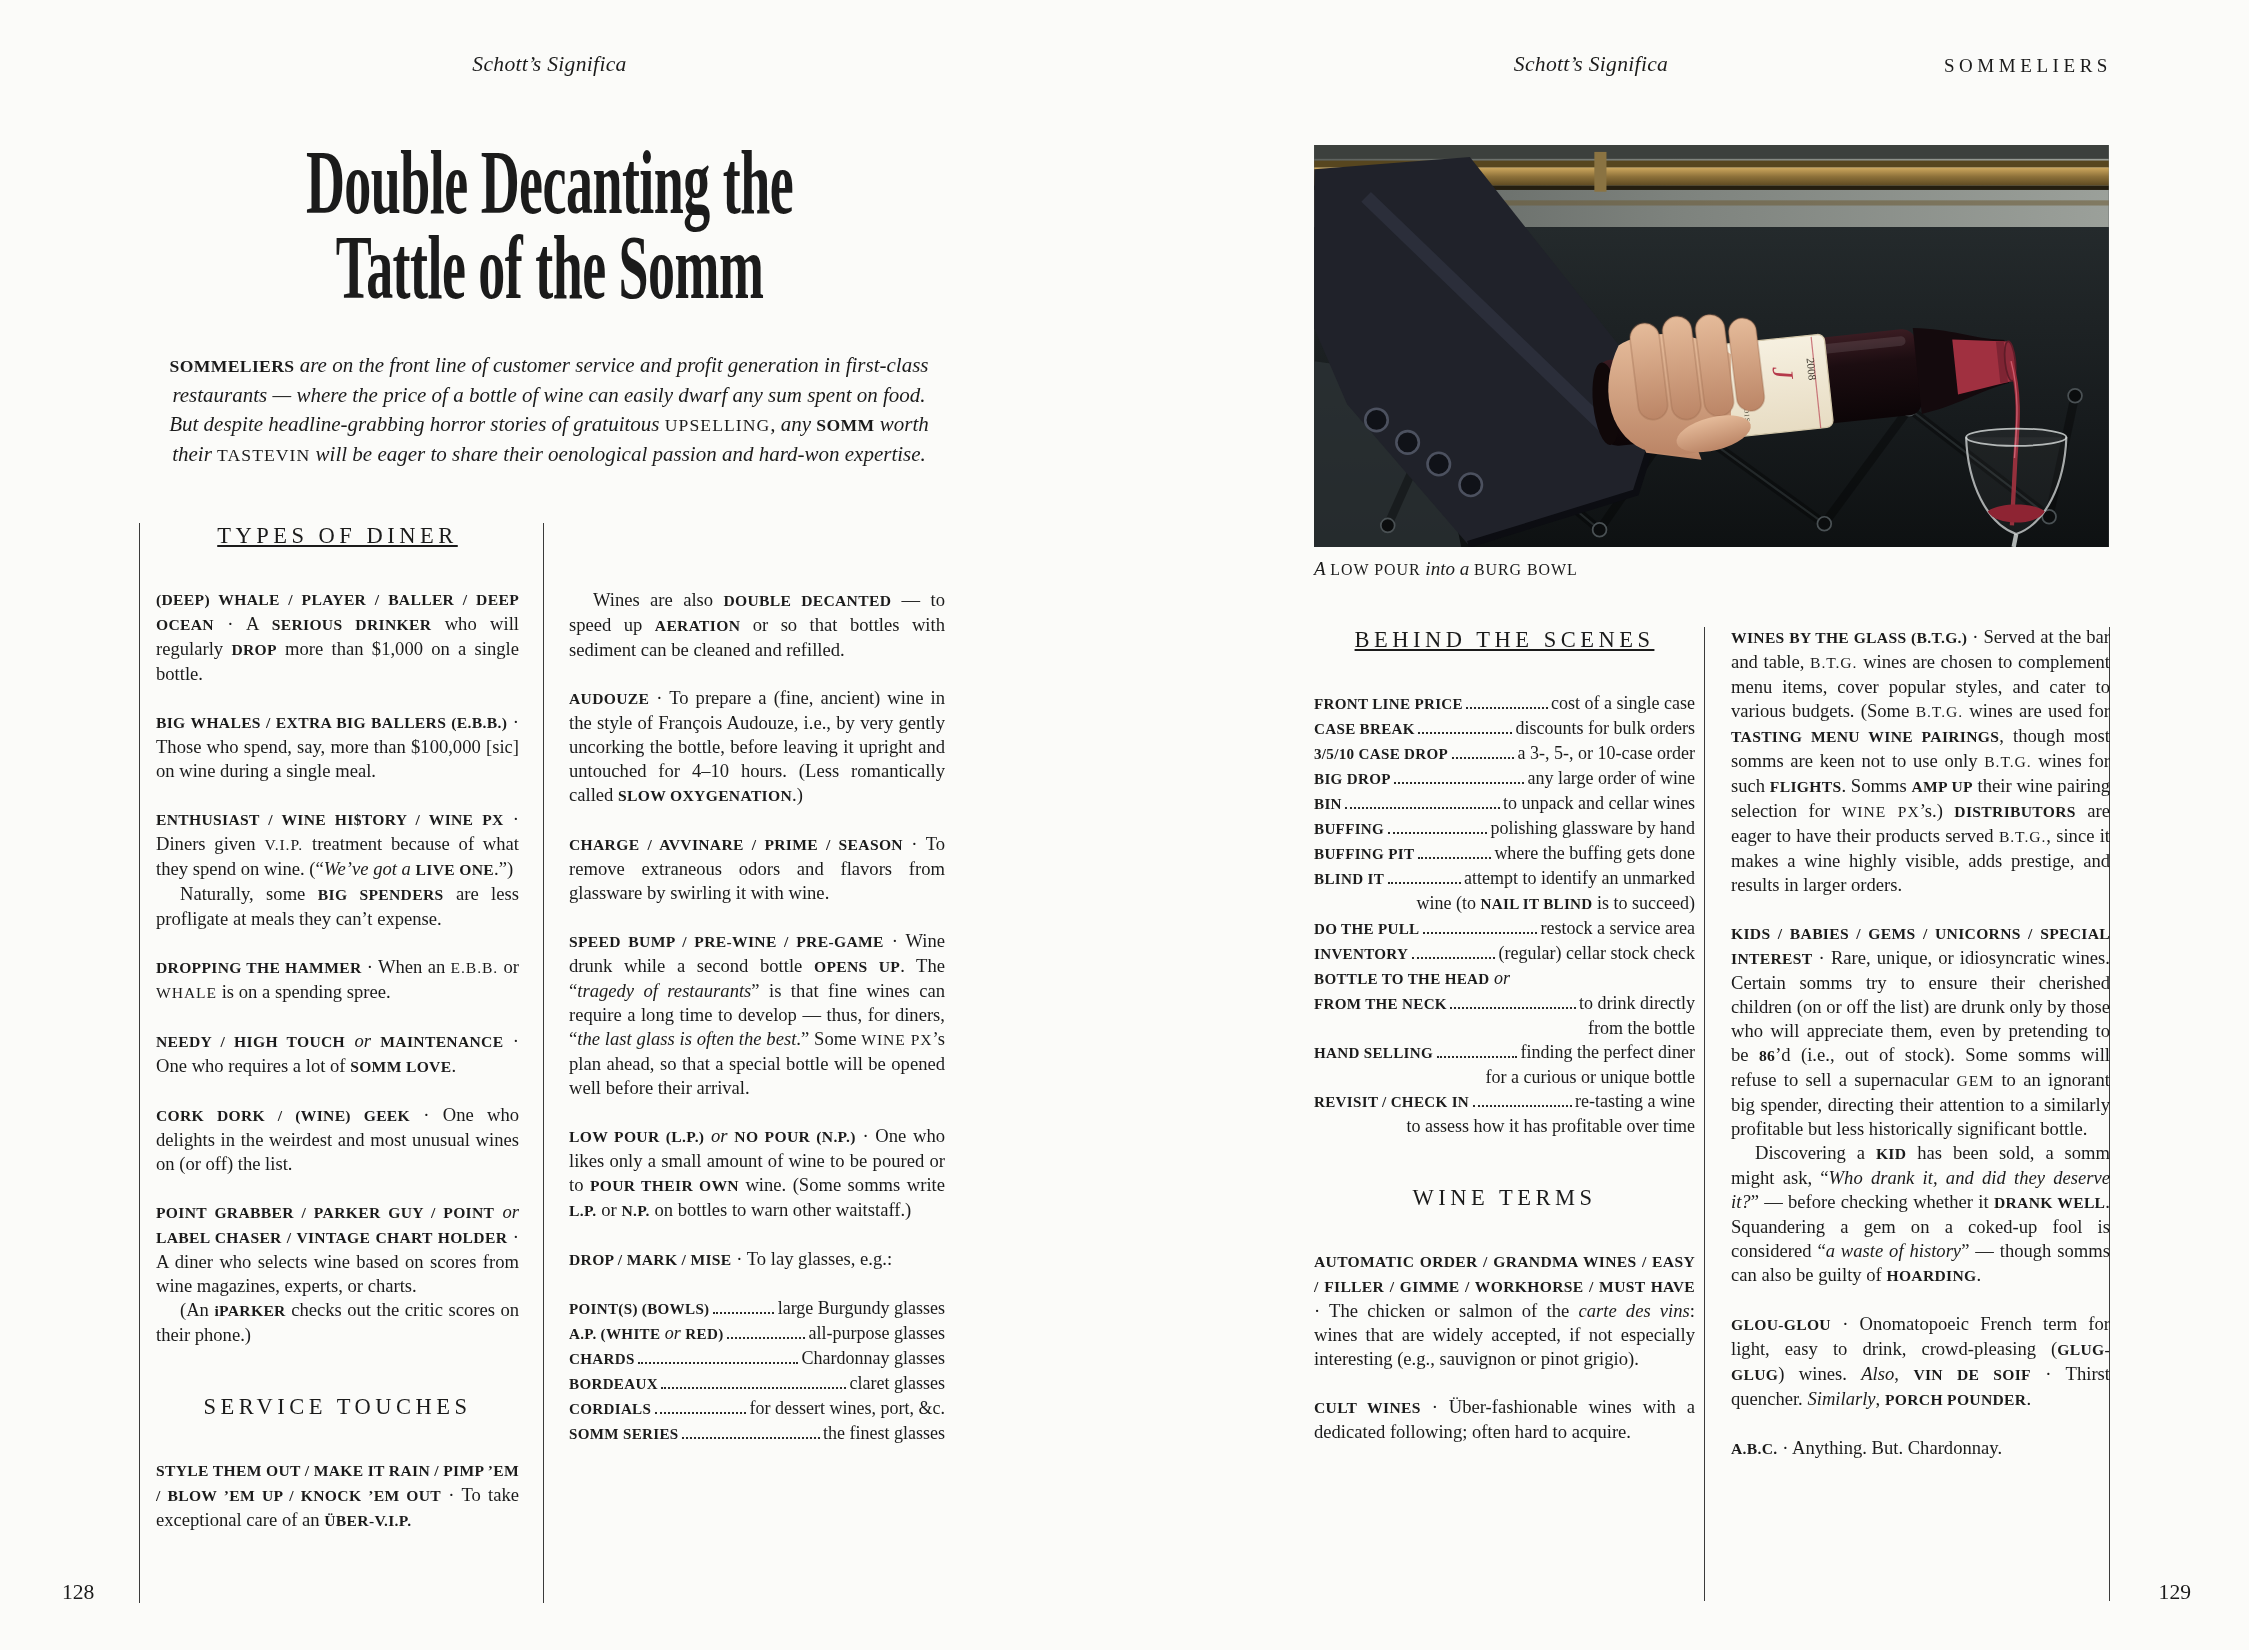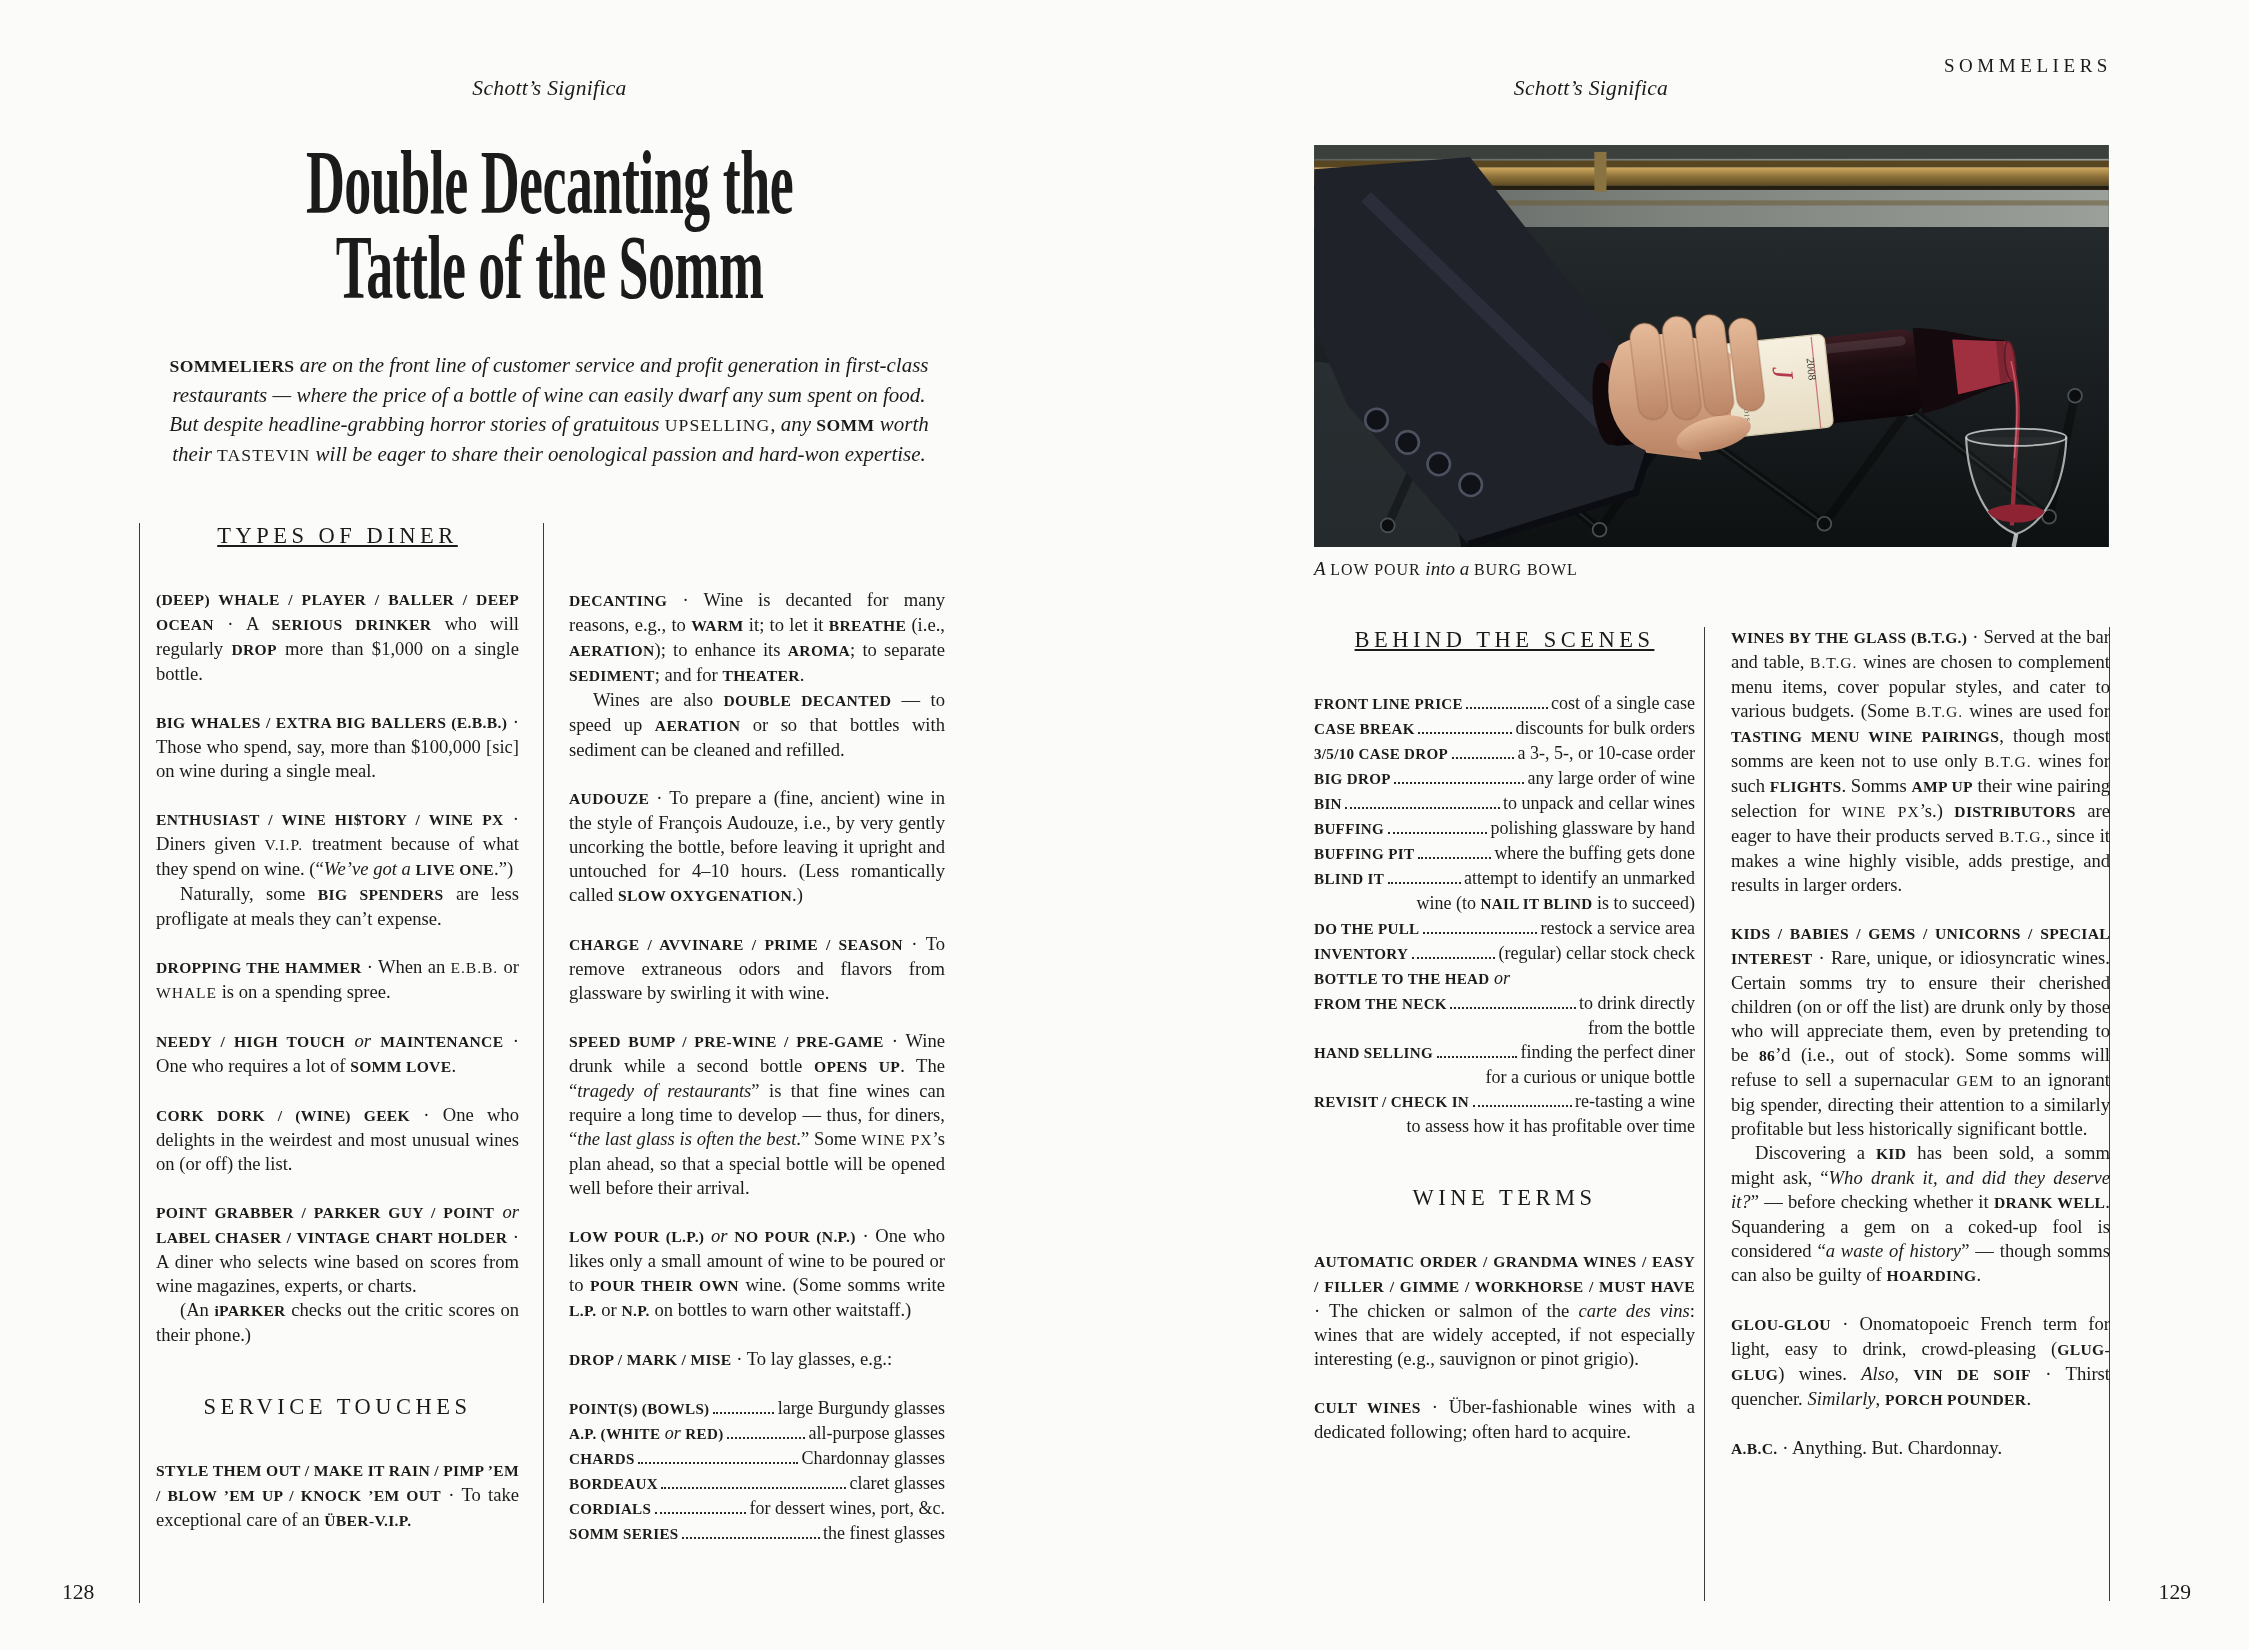--- a/index.html
+++ b/index.html
@@ -1,18 +1,18 @@
 <!DOCTYPE html>
 <html style="font-size:14px"><head>
 <meta charset="utf-8">
 <style>
   html,body{margin:0;padding:0;background:#e8e8e6;}
   #spread{position:relative;width:2250px;height:1650px;background:#fbfbf9;
     font-family:"Liberation Serif","DejaVu Serif",serif;color:#1b1b1b;overflow:hidden;}
-  .running-head{position:absolute;top:52px;font-style:italic;font-size:21.6px;letter-spacing:0.3px;margin-top:24px;}
+  .running-head{position:absolute;top:52px;font-style:italic;font-size:21.6px;letter-spacing:0.3px;}
   #head-left{left:156px;width:787px;text-align:center;}
   #head-right{left:1314px;width:554px;text-align:center;}
   #corner-head{position:absolute;top:55px;right:138px;font-size:19px;letter-spacing:.24em;font-style:normal;}
   #page-title{position:absolute;left:91px;top:140px;width:917px;text-align:center;font-weight:700;}
   .title-line{display:block;font-size:90px;line-height:85px;transform:scaleX(.6);letter-spacing:-0.9px;white-space:nowrap;}
   #intro{position:absolute;left:164px;top:351px;width:770px;text-align:center;
     font-style:italic;font-size:21px;line-height:29px;}
   .b{font-weight:700;font-size:.84em;letter-spacing:.02em;font-style:normal;}
   .sc{font-size:.84em;letter-spacing:.06em;font-style:normal;}
   .col{position:absolute;font-size:18.6px;line-height:24px;}
@@ -88,21 +88,20 @@
         <p class="para"><span class="b">POINT GRABBER / PARKER GUY / POINT</span> <em>or</em> <span class="b">LABEL CHASER / VINTAGE CHART HOLDER</span> · A diner who selects wine based on scores from wine magazines, experts, or charts.</p>
         <p class="para indent">(An <span class="b">iPARKER</span> checks out the critic scores on their phone.)</p>
       </div>
       <div class="col-heading">SERVICE TOUCHES</div>
       <div class="entry">
         <p class="para"><span class="b">STYLE THEM OUT / MAKE IT RAIN / PIMP ’EM / BLOW ’EM UP / KNOCK ’EM OUT</span> · To take exceptional care of an <span class="b">ÜBER-V.I.P.</span></p>
       </div>
     </div>
   <div id="l-col2" class="col">
       <div class="entry">
-        <p class="para"><span class="b">DECANTING</span> · Wine is decanted for many reasons, e.g., to <span class="b">WARM</span> it; to let it <span class="b">BREATHE</span> (i.e., <span class="b">AERATION</span>); to enhance its <span class="b">AROMA</span>; to separate <span class="b">SEDIMENT</span>; and for <span class="b">THEATER</span>.</p>
         <p class="para indent">Wines are also <span class="b">DOUBLE DECANTED</span> — to speed up <span class="b">AERATION</span> or so that bottles with sediment can be cleaned and refilled.</p>
       </div>
       <div class="entry">
         <p class="para"><span class="b">AUDOUZE</span> · To prepare a (fine, ancient) wine in the style of François Audouze, i.e., by very gently uncorking the bottle, before leaving it upright and untouched for 4–10 hours. (Less romantically called <span class="b">SLOW OXYGENATION</span>.)</p>
       </div>
       <div class="entry">
         <p class="para"><span class="b">CHARGE / AVVINARE / PRIME / SEASON</span> · To remove extraneous odors and flavors from glassware by swirling it with wine.</p>
       </div>
       <div class="entry">
         <p class="para"><span class="b">SPEED BUMP / PRE-WINE / PRE-GAME</span> · Wine drunk while a second bottle <span class="b">OPENS UP</span>. The “<em>tragedy of restaurants</em>” is that fine wines can require a long time to develop — thus, for diners, “<em>the last glass is often the best</em>.” Some <span class="sc">WINE PX</span>’s plan ahead, so that a special bottle will be opened well before their arrival.</p>

